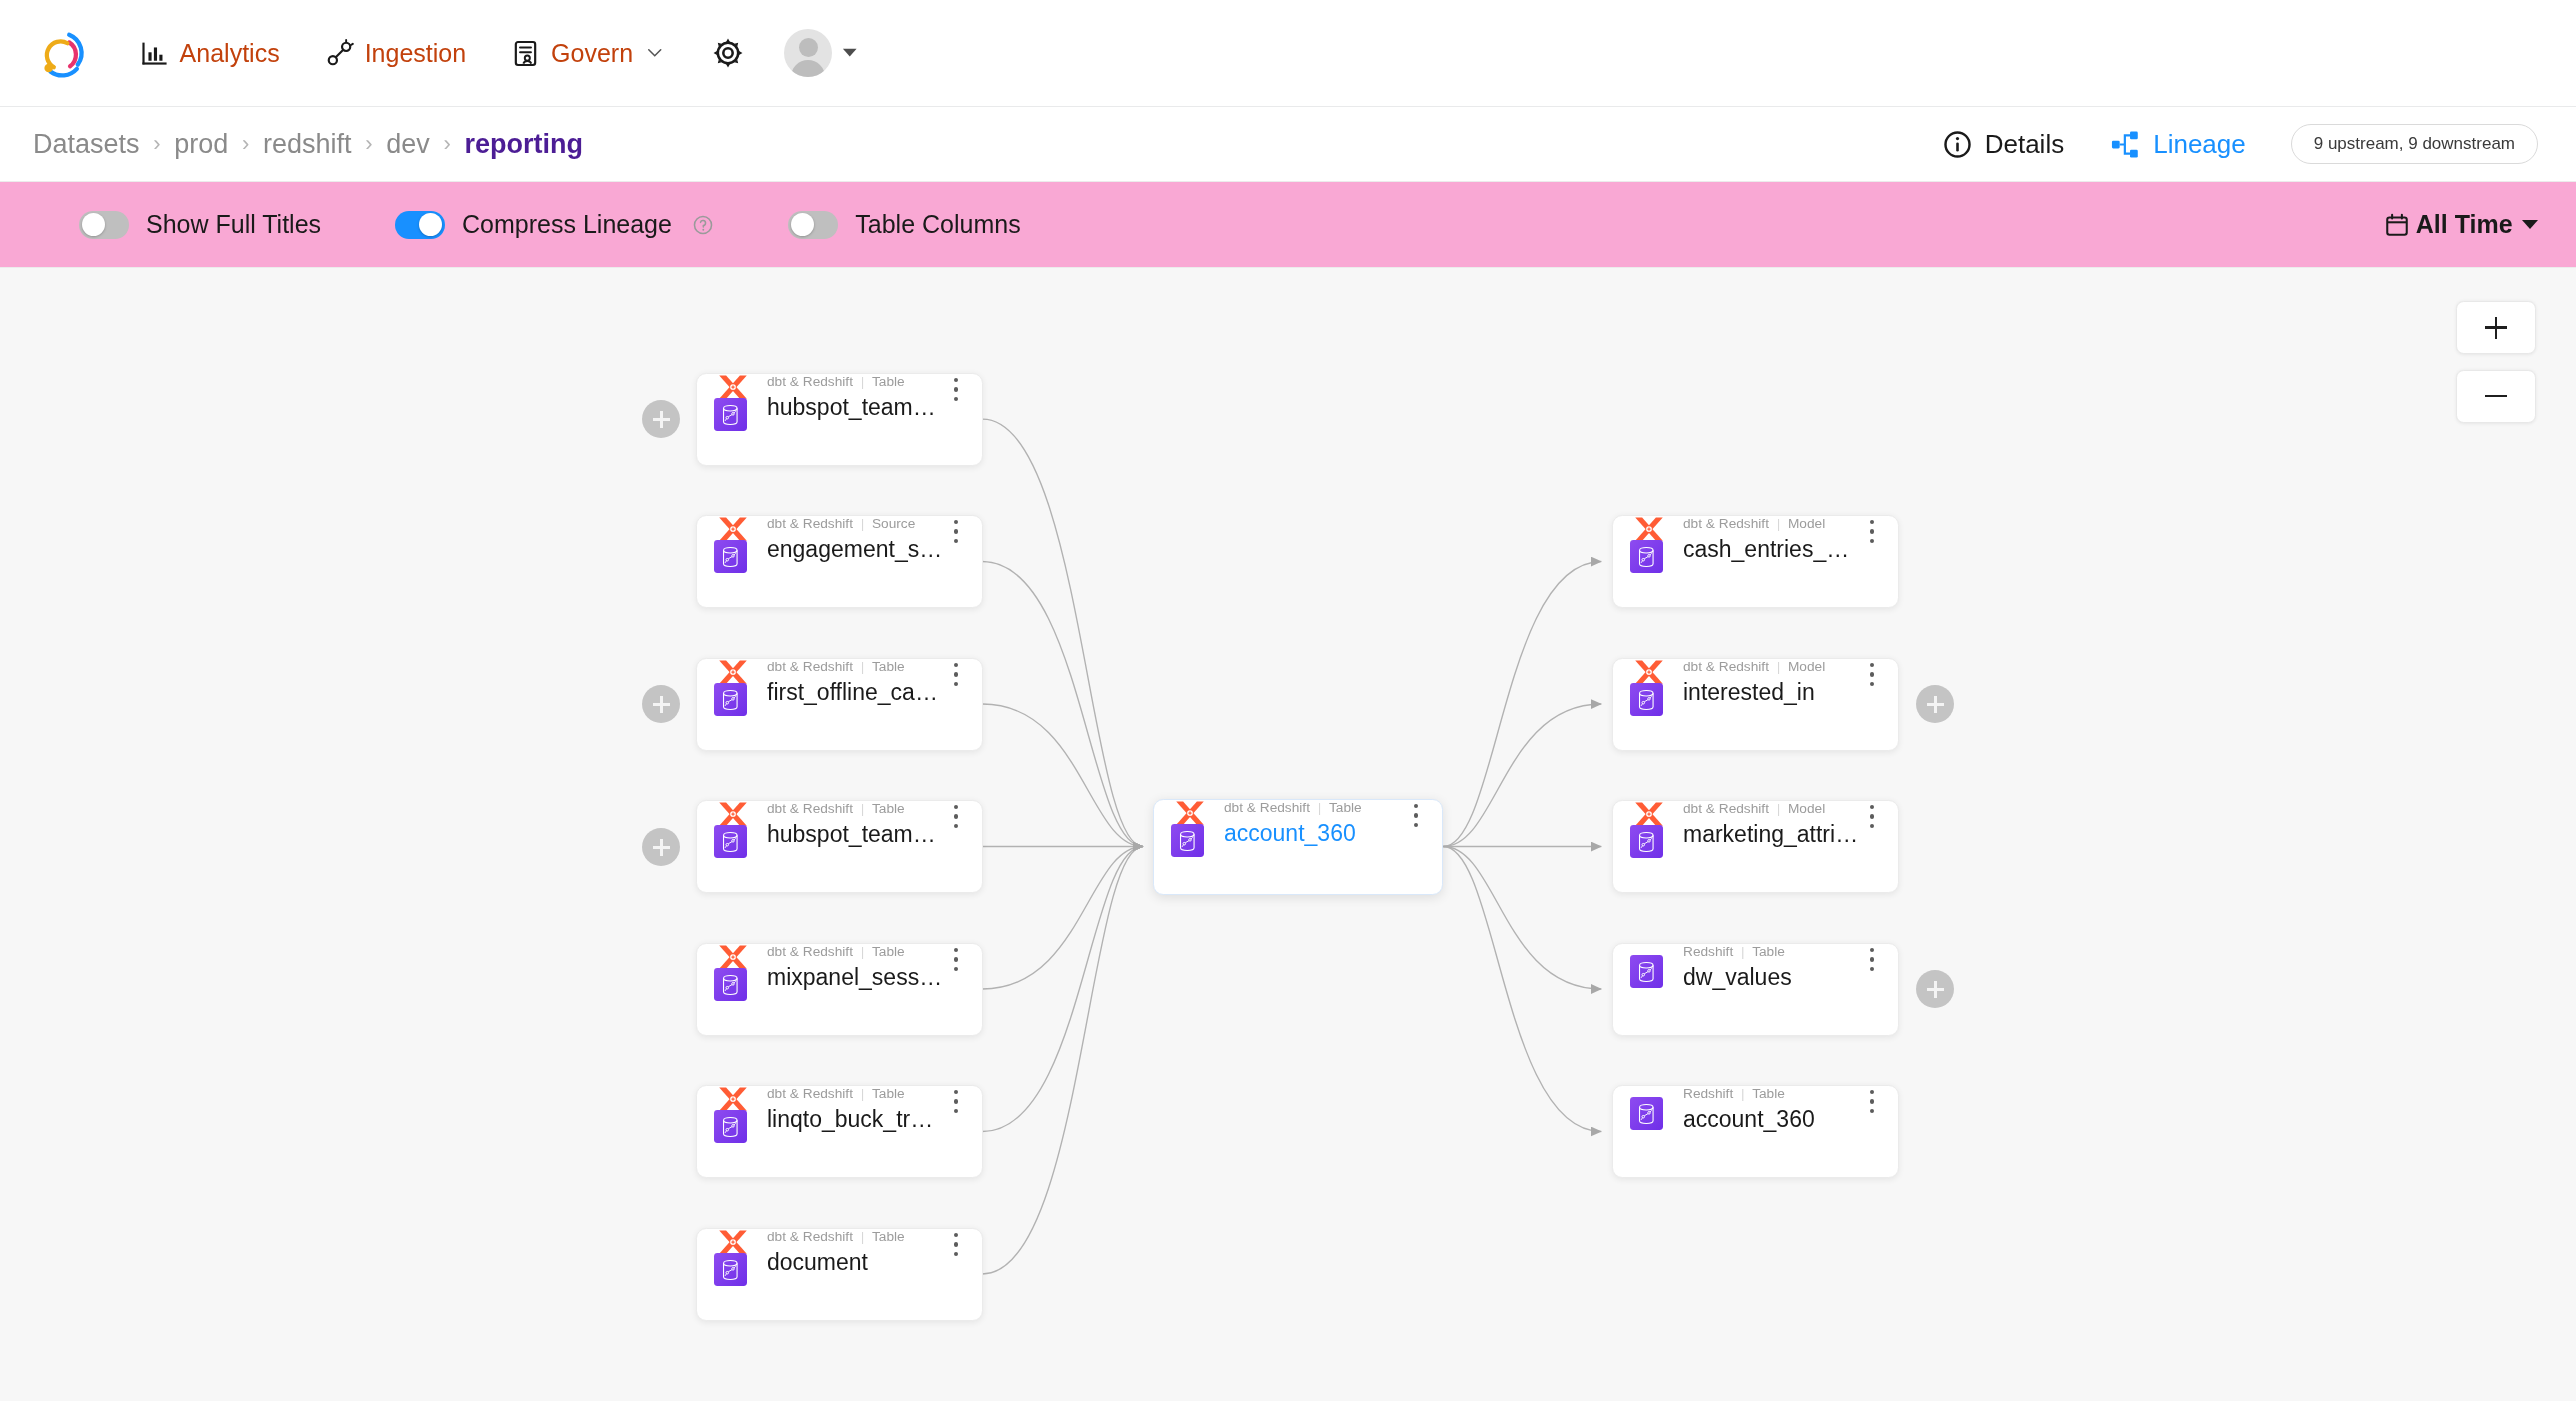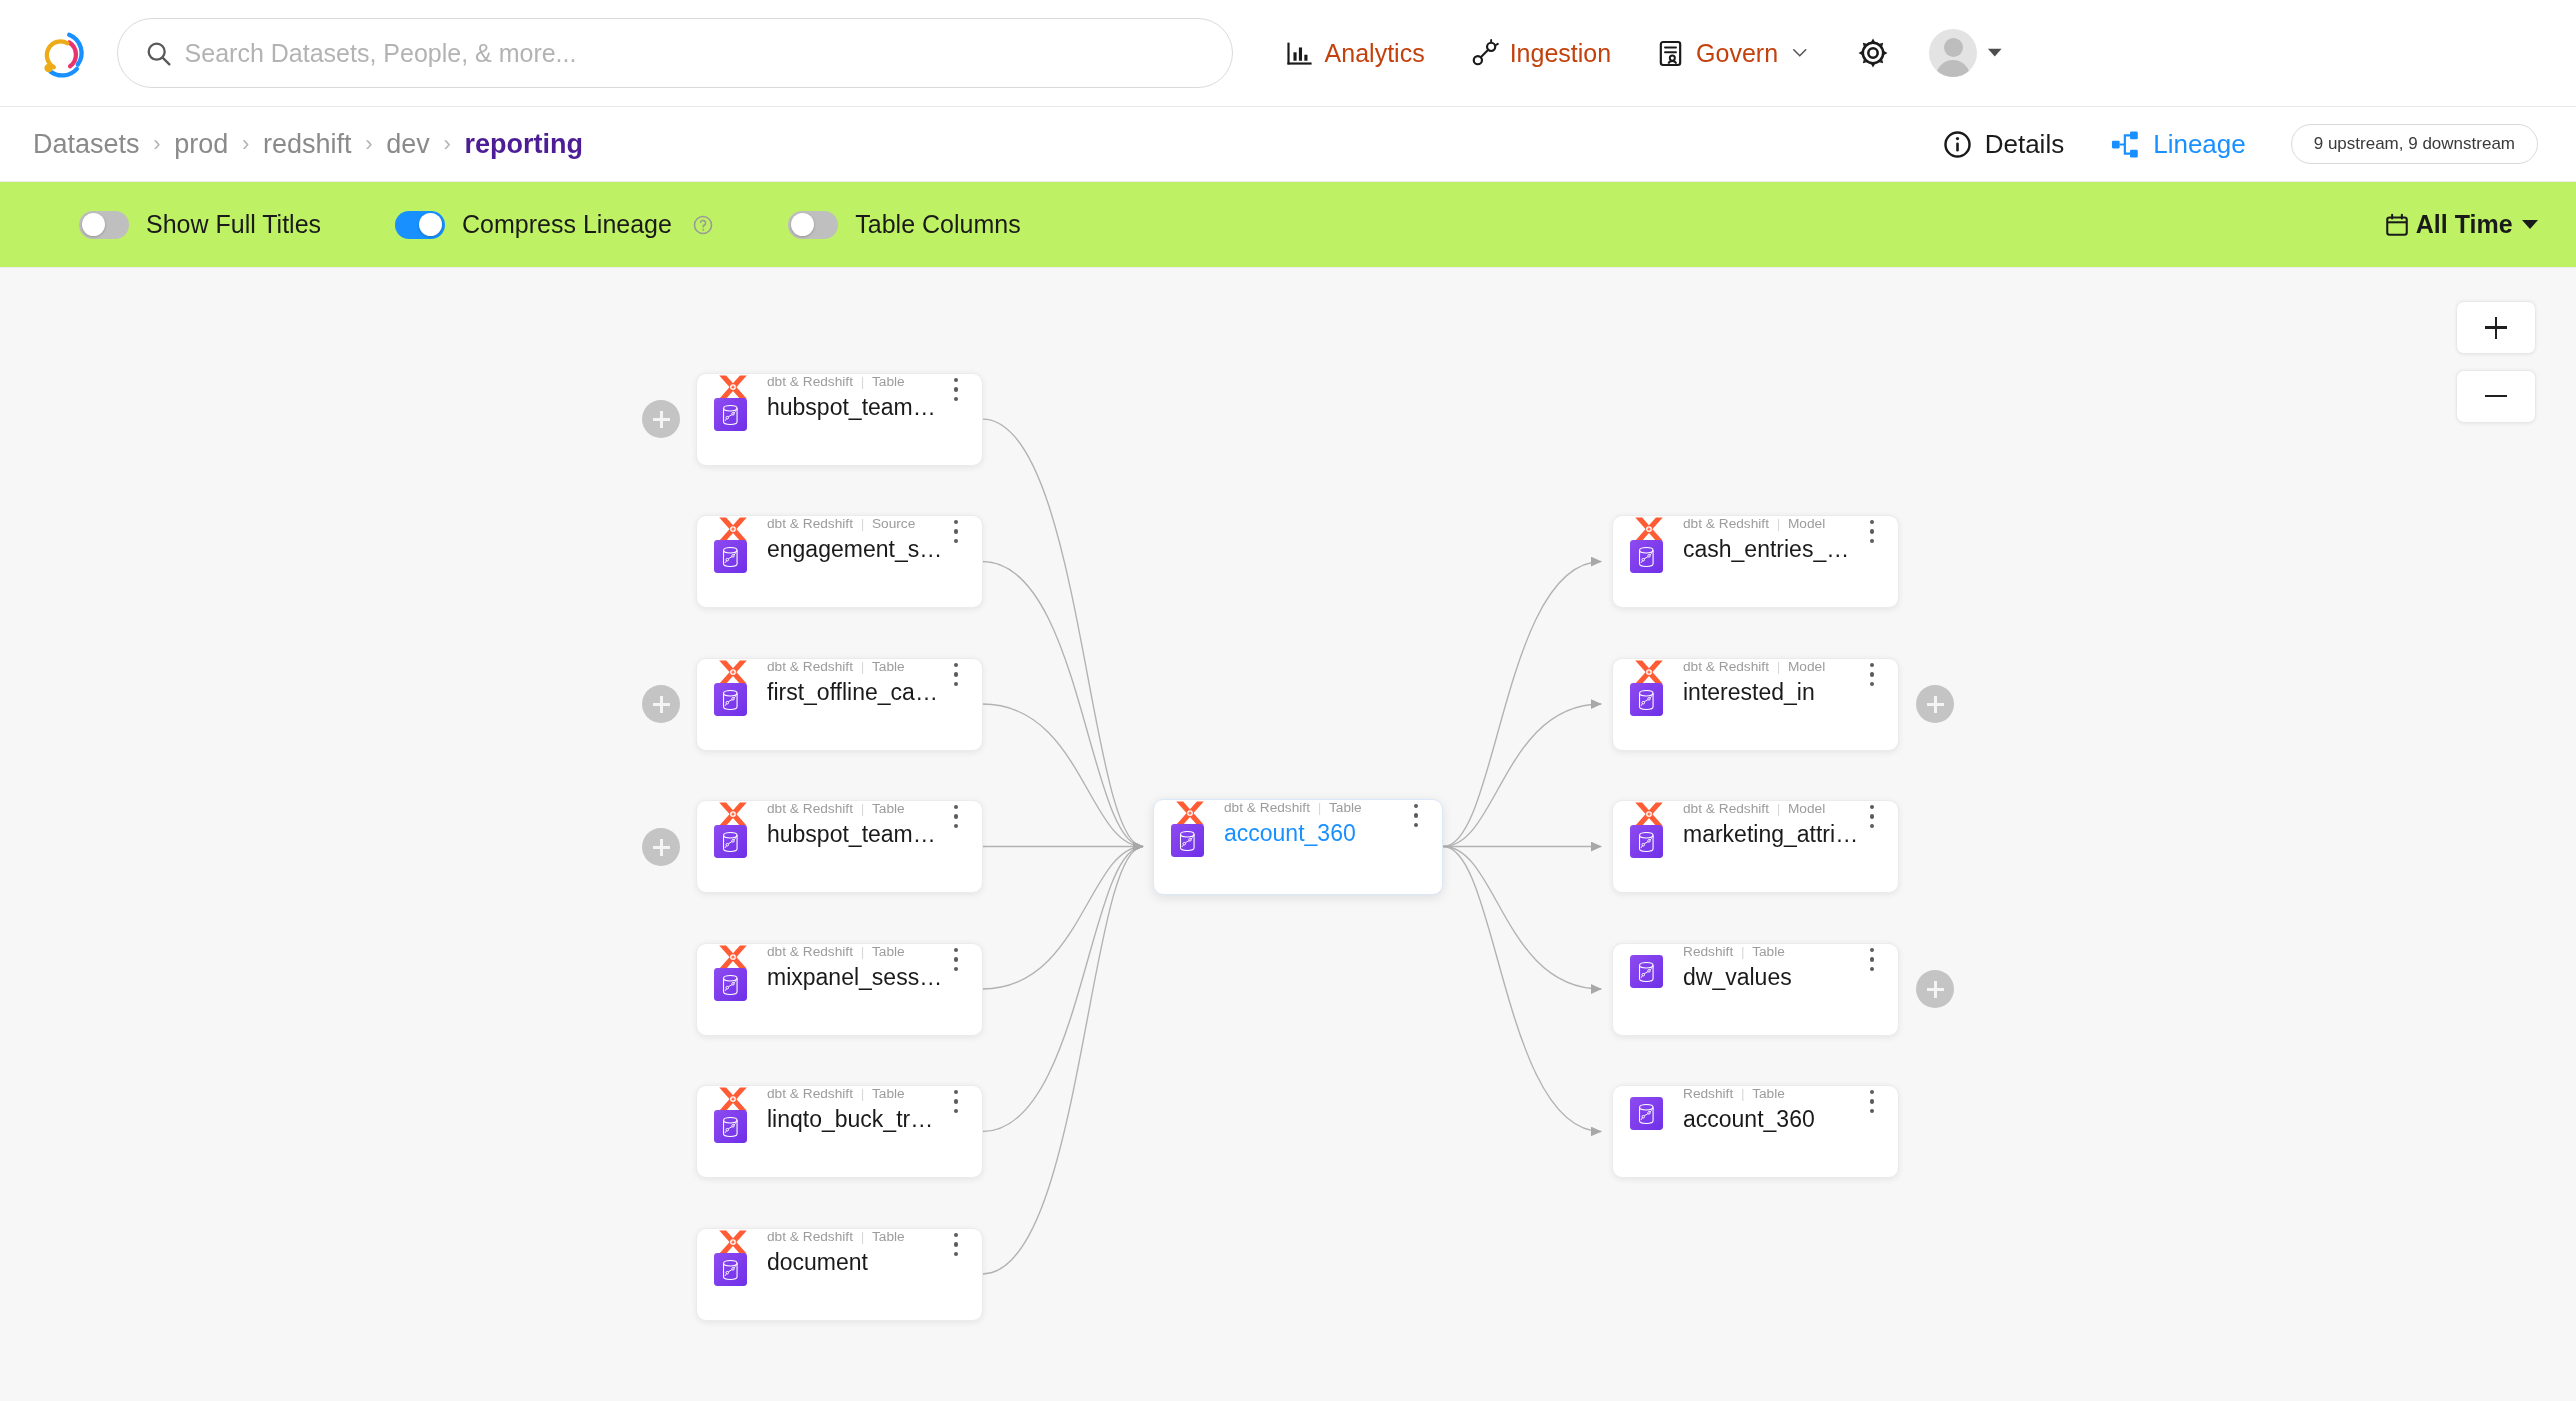--- a/index.html
+++ b/index.html
@@ -104,21 +104,21 @@
     white-space: nowrap;
     cursor: pointer;
   }
 
   
   .ctrlbar {
     height: 86px;
     display: flex; align-items: center;
     padding: 0 38px 0 79px;
     border-bottom: 0.9px solid #ececec;
-    background: #bef264;
+    background: #f9a8d4;
   }
   .toggle-group { display: flex; align-items: center; gap: 17px; margin-right: 74px; cursor: pointer; }
   .switch {
     width: 50px; height: 28px; border-radius: 14.6px;
     background: #bfbfbf; position: relative; flex: 0 0 50px;
     transition: background .15s;
   }
   .switch .knob {
     position: absolute; top: 2.6px; left: 2.6px;
     width: 23px; height: 23px; border-radius: 50%;
@@ -216,27 +216,20 @@
 <div class="topbar">
 
   <svg class="logo" viewBox="0 0 62 62">
     <path d="M40 9 A23 23 0 0 1 50 44" stroke="#1890ff" stroke-width="5" fill="none" stroke-linecap="round"></path>
     <path d="M49 49 A23 23 0 0 1 18 52" stroke="#1890ff" stroke-width="5" fill="none" stroke-linecap="round"></path>
     <path d="M40 18 A17 17 0 0 1 41 46" stroke="#e8336d" stroke-width="5" fill="none" stroke-linecap="round"></path>
     <path d="M38 19 A16 16 0 1 0 22 47" stroke="#eeab18" stroke-width="5" fill="none" stroke-linecap="round"></path>
     <circle cx="16" cy="48" r="5" fill="#eeab18"></circle>
   </svg>
 
-  <div class="search-wrap">
-    <svg class="search-icon" viewBox="0 0 24 24" fill="none">
-      <circle cx="10.5" cy="10.5" r="6.6" stroke="#595959" stroke-width="1.9"></circle>
-      <line x1="15.4" y1="15.4" x2="21" y2="21" stroke="#595959" stroke-width="1.9" stroke-linecap="round"></line>
-    </svg>
-    <input class="search-input" value="" placeholder="Search Datasets, People, &amp; more..." style="">
-  </div>
 
 
   <div class="nav-items">
 
     <div class="nav-item">
       <svg class="nav-ico" viewBox="0 0 24 24">
         <rect x="2" y="3" width="1.8" height="18" fill="#1a1a1a"></rect>
         <rect x="2" y="19.4" width="20" height="1.8" fill="#1a1a1a"></rect>
         <rect x="7" y="11" width="2.6" height="7" fill="#1a1a1a"></rect>
         <rect x="11.5" y="7" width="2.6" height="11" fill="#1a1a1a"></rect>

